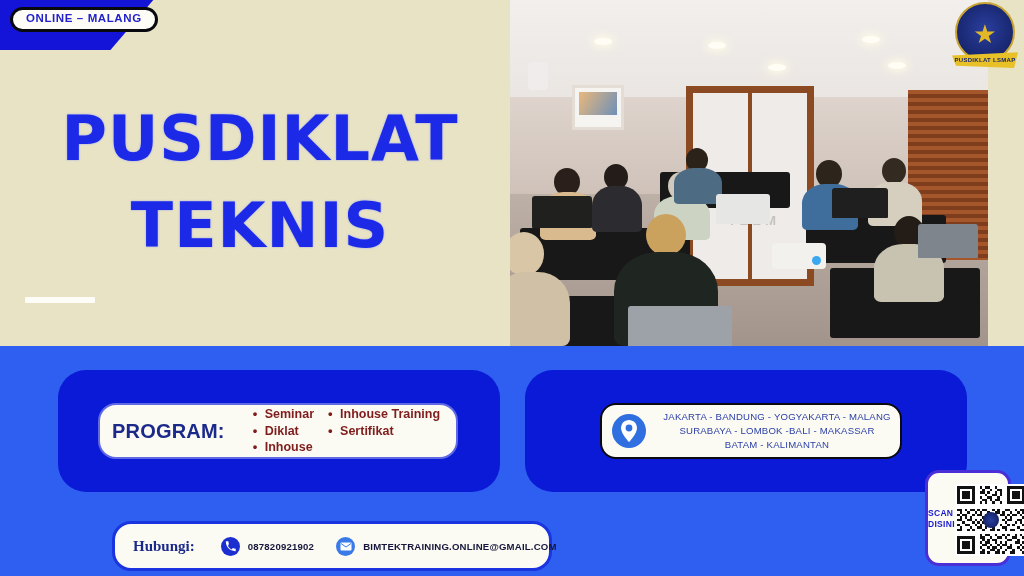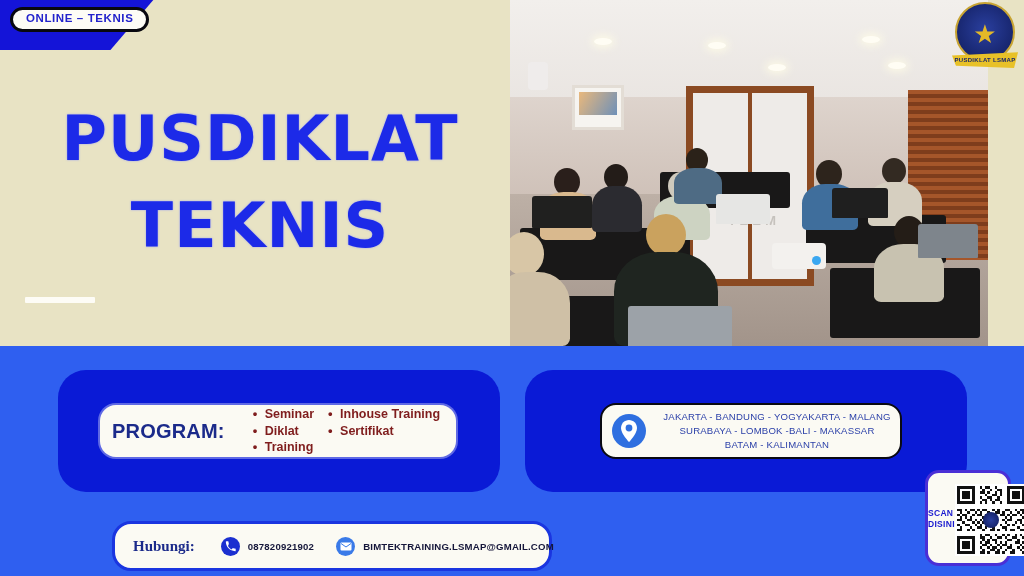--- a/index.html
+++ b/index.html
@@ -344,21 +344,21 @@
 </head>
 <body>
 
 <div class="poster">
 
   <div class="bg-blue"></div>
   <div class="bg-cream"></div>
   <div class="bg-topbanner"></div>
   <div class="accent-dash"></div>
 
-  <div class="pill">ONLINE – TEKNIS</div>
+  <div class="pill">ONLINE – MALANG</div>
 
   <div class="headline">
     <span class="l1">PUSDIKLAT</span>
     <span class="l2">TEKNIS</span>
   </div>
 
   <div class="photo">
     <div class="ph-ceiling"></div>
     <div class="ph-wall"></div>
     <div class="ph-floor"></div>
@@ -429,21 +429,21 @@
     <div class="emblem-ribbon">PUSDIKLAT LSMAP</div>
   </div>
 
   <div class="panel panel-program"></div>
   <div class="card card-program">
     <div class="program-label">PROGRAM:</div>
     <div class="program-cols">
       <ul class="program-col">
         <li>Seminar</li>
         <li>Diklat</li>
-        <li>Training</li>
+        <li>Inhouse</li>
       </ul>
       <ul class="program-col">
         <li>Inhouse Training</li>
         <li>Sertifikat</li>
       </ul>
     </div>
   </div>
 
   <div class="panel panel-location"></div>
   <div class="card card-location">
@@ -470,21 +470,21 @@
       </span>
       <span class="contact-text">087820921902</span>
     </div>
     <div class="contact-item">
       <span class="c-icon mail">
         <svg width="12" height="9" viewBox="0 0 24 18" aria-hidden="true">
           <rect x="1" y="1" width="22" height="16" rx="2" fill="#ffffff"></rect>
           <path d="M2 3l10 7 10-7" stroke="#3a7ae8" stroke-width="2" fill="none"></path>
         </svg>
       </span>
-      <span class="contact-text">BIMTEKTRAINING.LSMAP@GMAIL.COM</span>
+      <span class="contact-text">BIMTEKTRAINING.ONLINE@GMAIL.COM</span>
     </div>
   </div>
 
   <div class="qr-wrap">
     <div class="qr-title">SCAN DISINI</div>
     <div class="qr-code">
       <svg width="72" height="72" viewBox="0 0 29 29" shape-rendering="crispEdges" aria-hidden="true">
         <rect width="29" height="29" fill="#ffffff"></rect>
         <g fill="#111111">
           <rect x="1" y="1" width="7" height="7"></rect>

